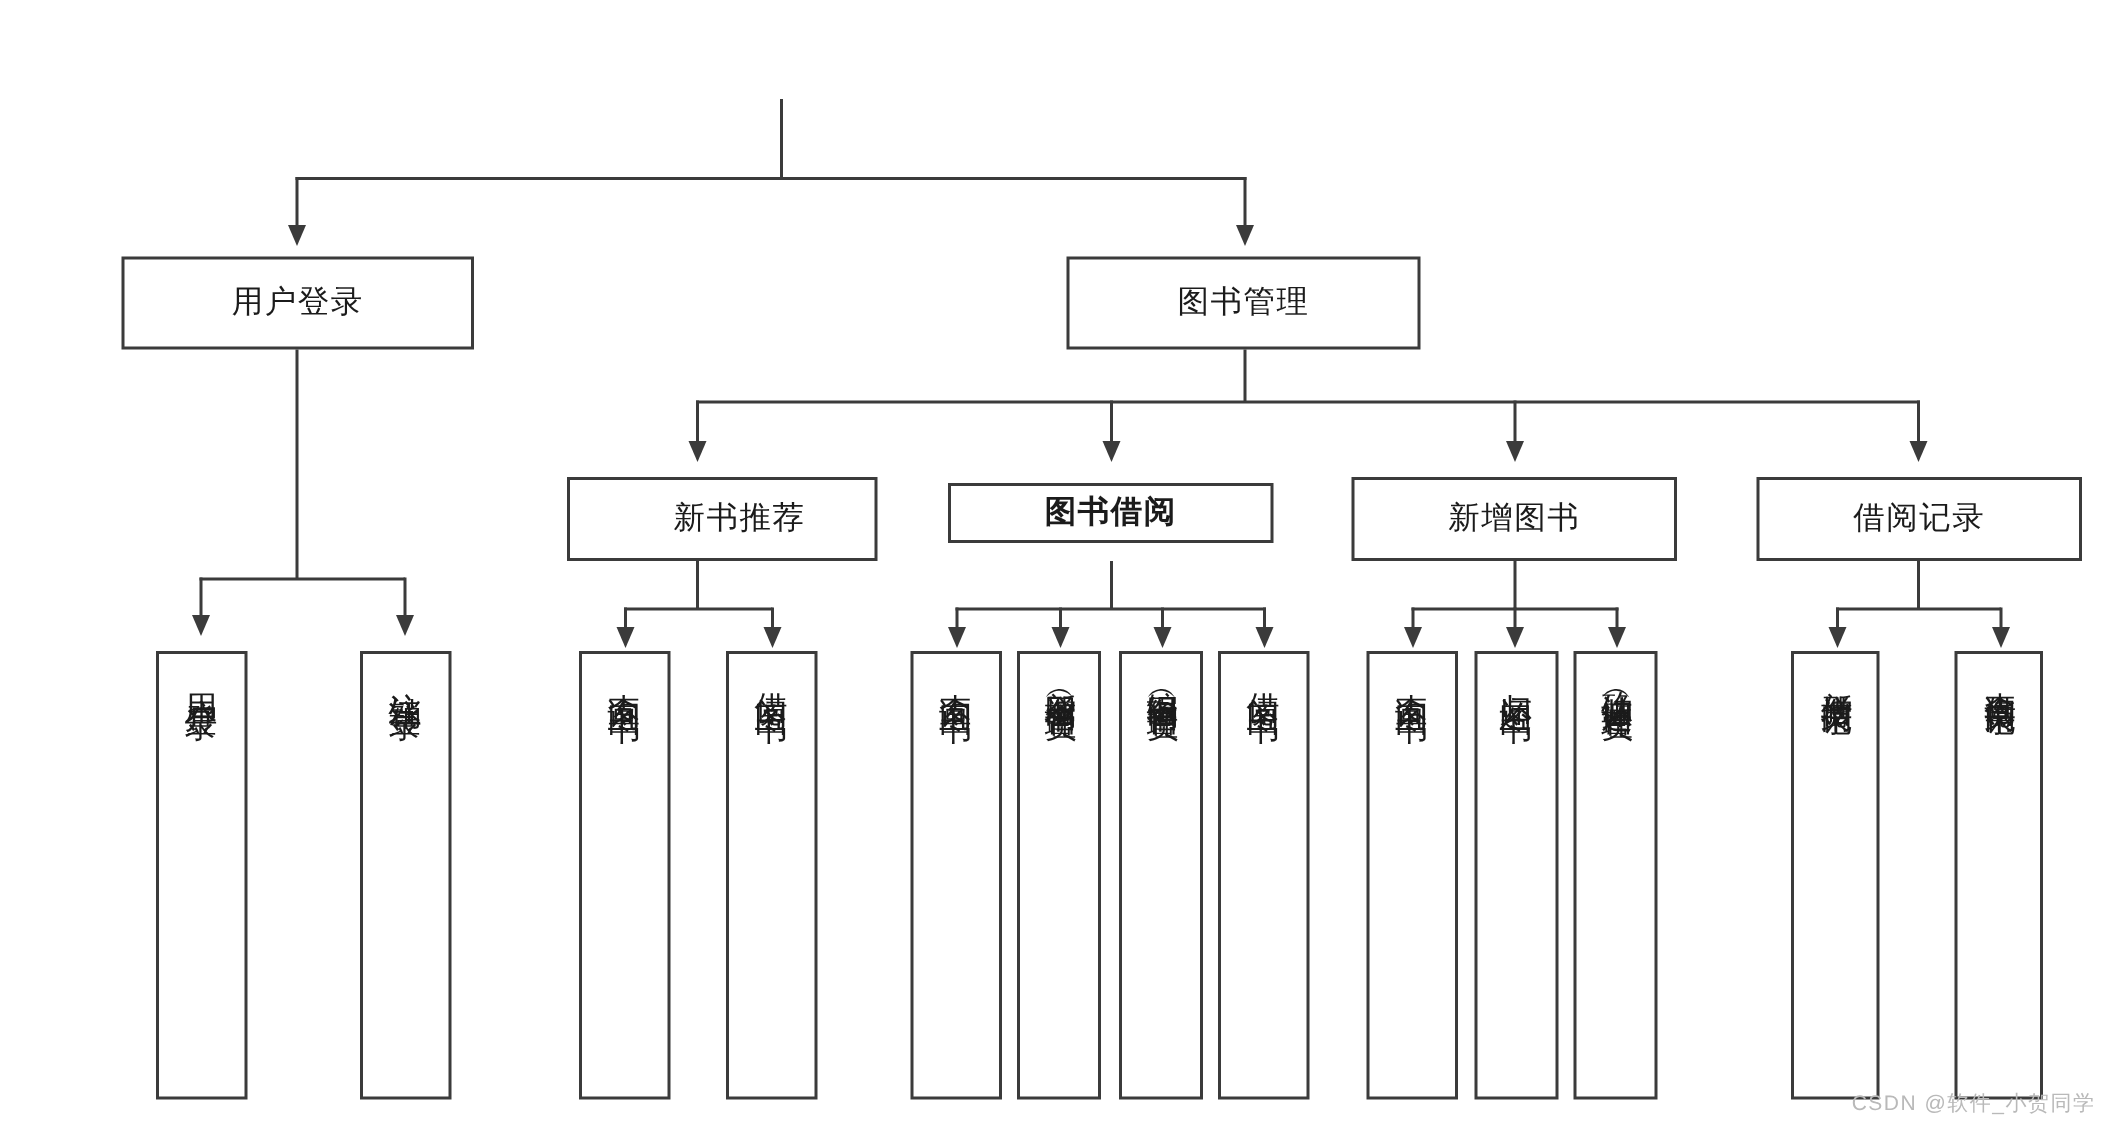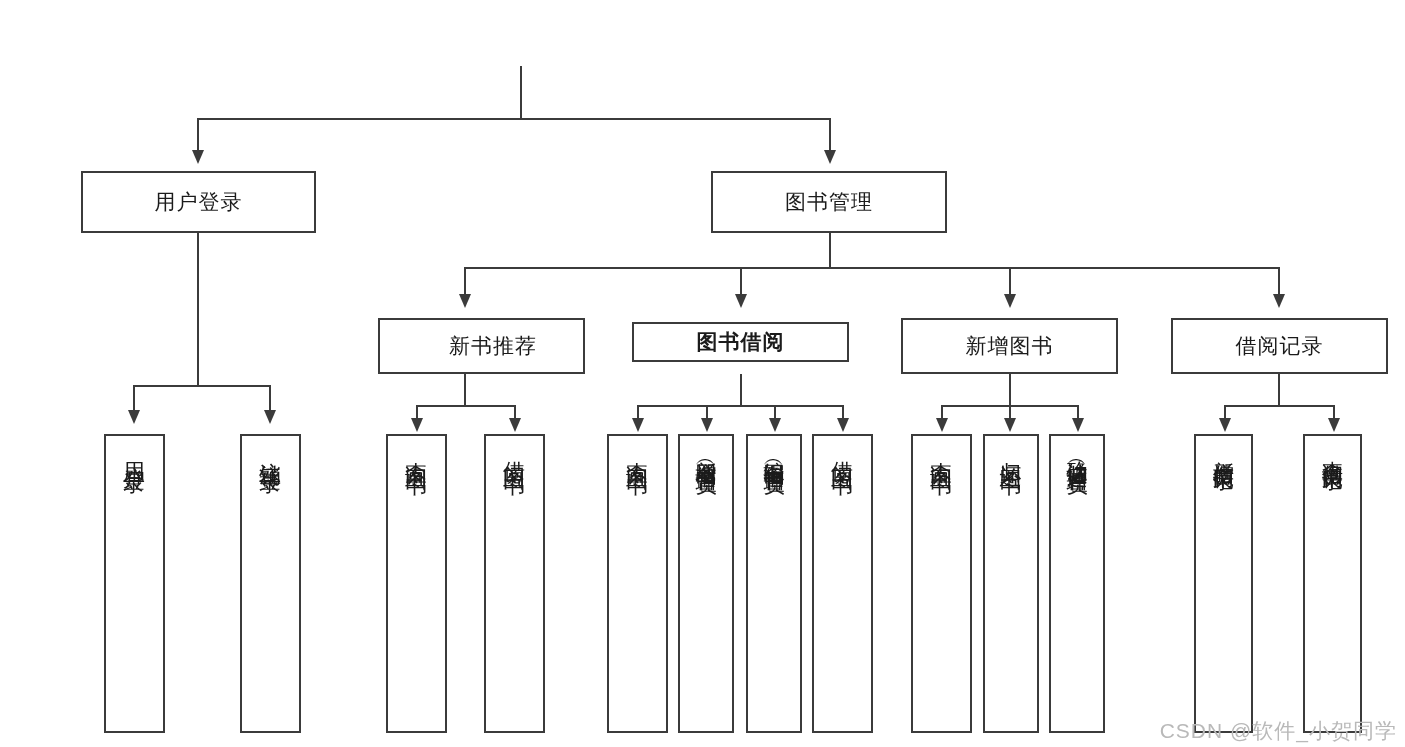--- a/index.html
+++ b/index.html
@@ -61,21 +61,21 @@
     width:0;height:0;
     border-left:6px solid transparent;
     border-right:6px solid transparent;
     border-top:14px solid #3b3b3b;
   }
   
   #watermark{
     position:absolute;
     right:8px;
     bottom:2px;
-    font-size:21px;
+    font-size:14px;
     color:#b9b9b9;
     letter-spacing:1px;
     user-select:none;
     white-space:nowrap;
     margin-top:18px;
   }
 </style>
 </head>
 <body>
 

